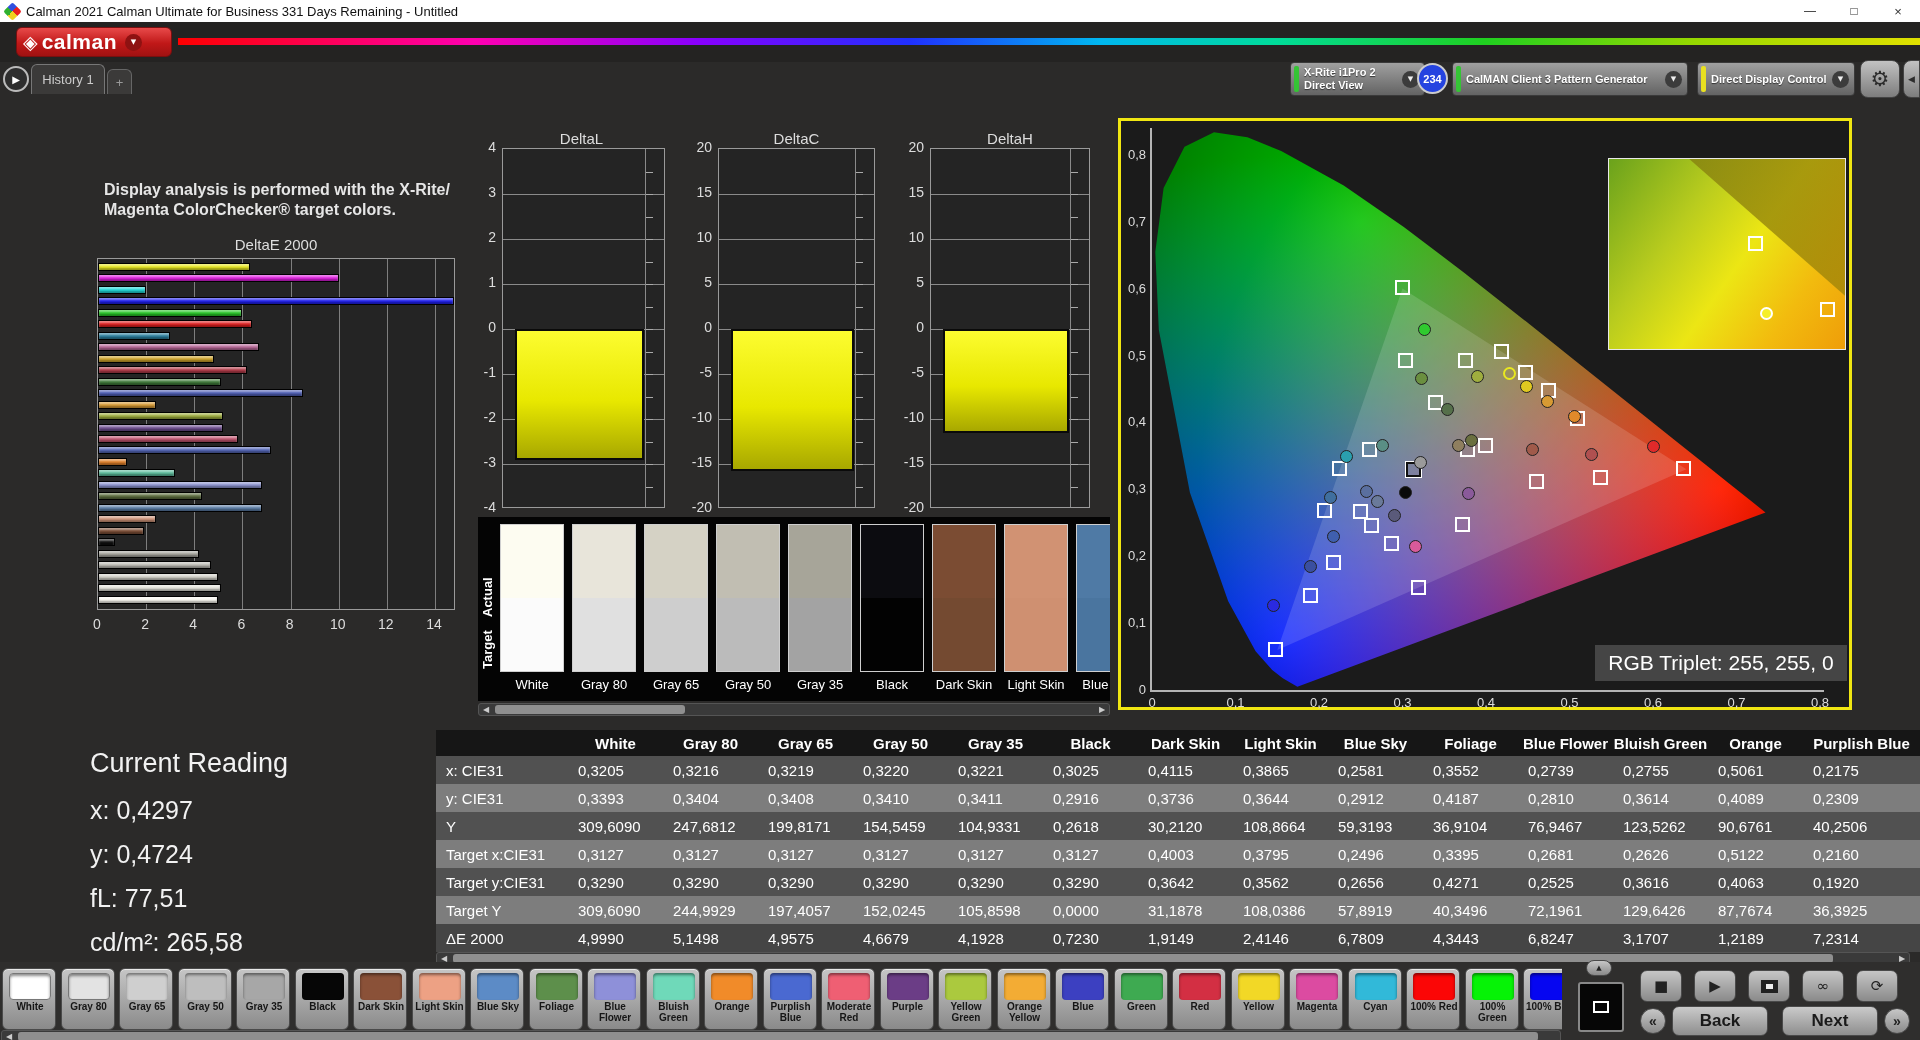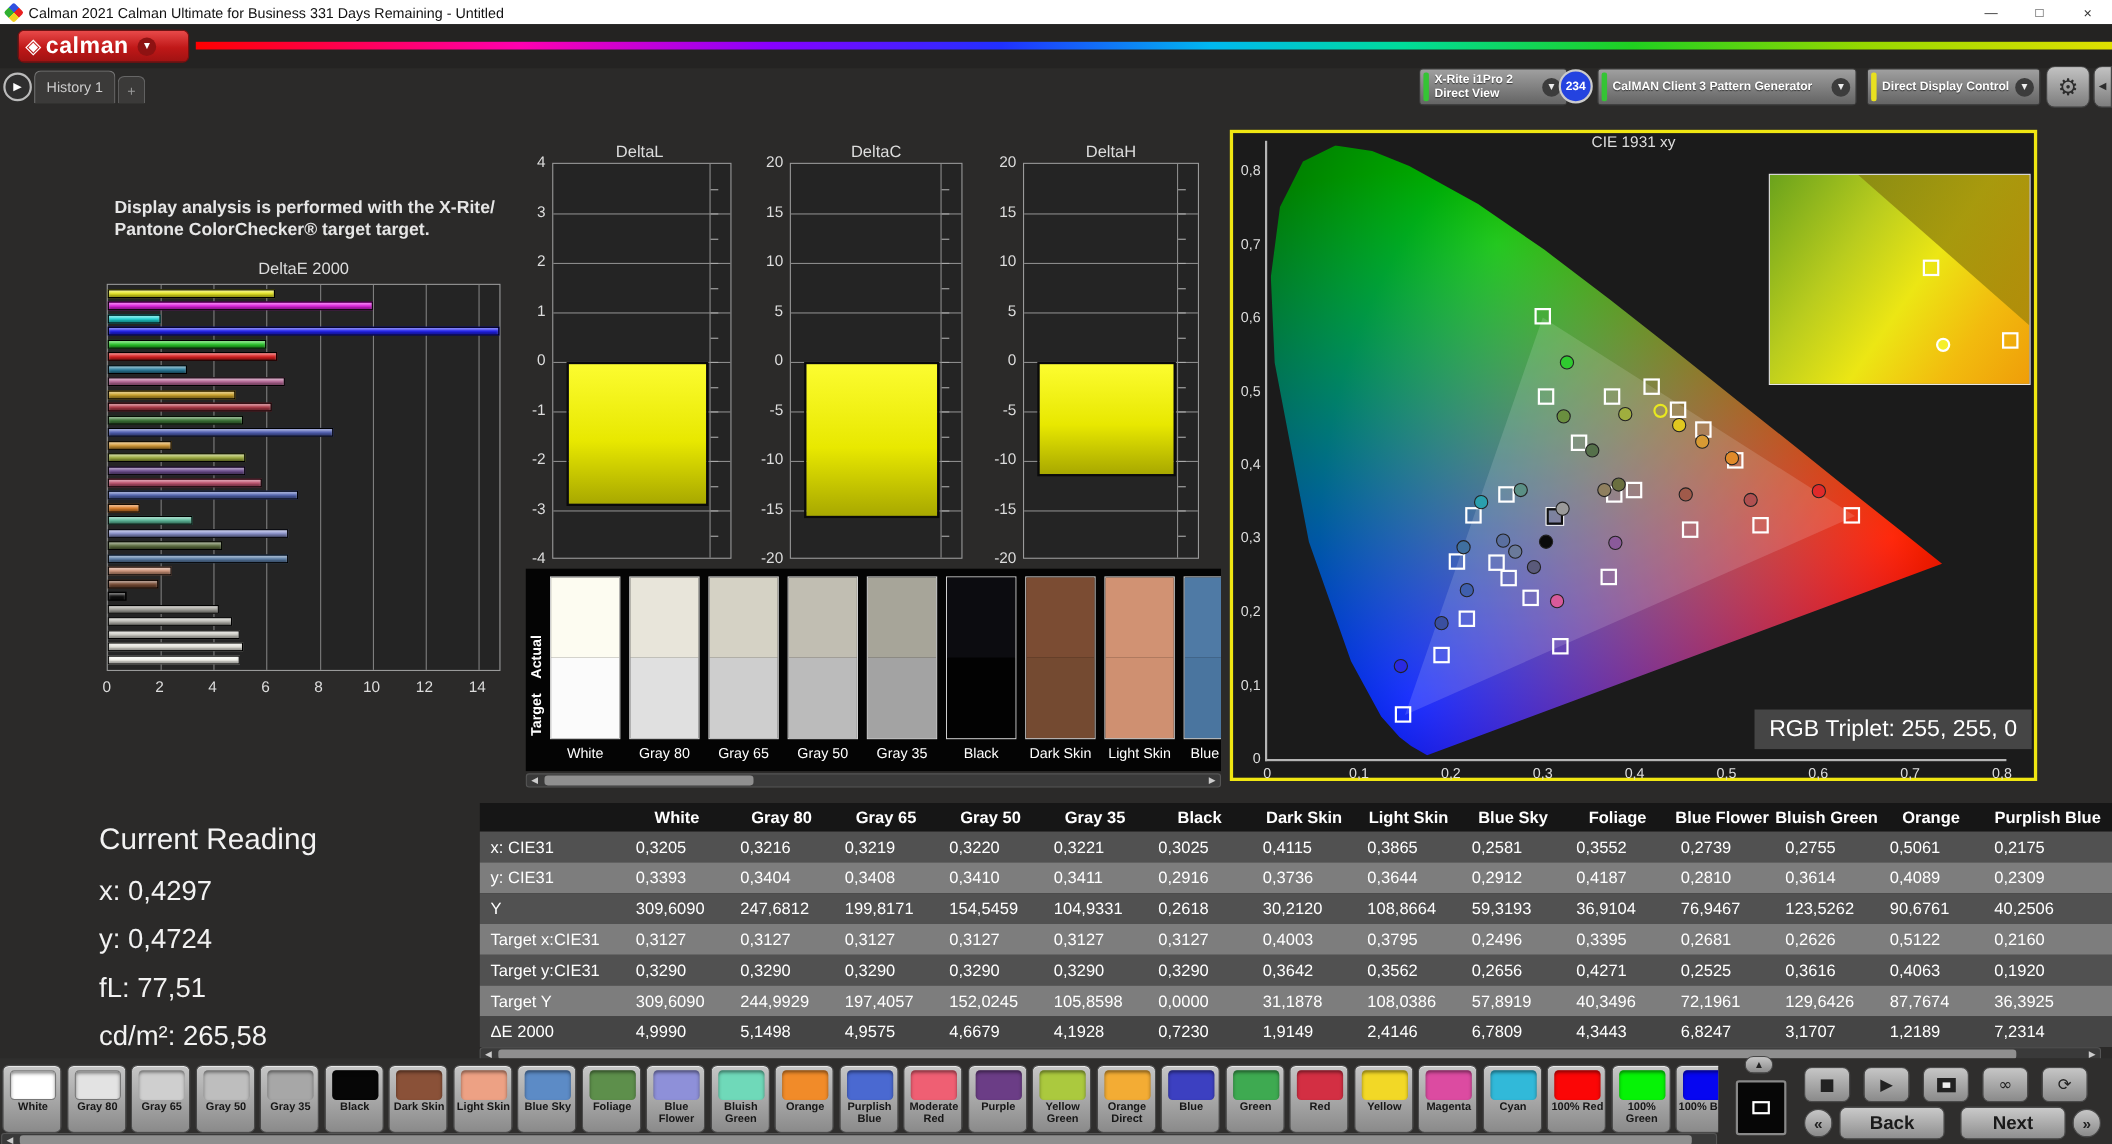--- a/index.html
+++ b/index.html
@@ -206,21 +206,21 @@
   <div class="dd abs" style="left:1697px;width:158px;">
     <div class="stripe" style="background: rgb(232, 224, 32);"></div>
     <div class="txt">Direct Display Control</div>
     <div class="arr ic">▼</div>
   </div>
   <div id="gear-btn" class="abs ic">⚙</div>
   <div id="edge-arrow-btn" class="abs ic">◀</div>
 
   <div id="cc-sub" class="abs">
     <div>Display analysis is performed with the X-Rite/</div>
-    <div>Pantone ColorChecker® target target.</div>
+    <div>Magenta ColorChecker® target colors.</div>
   </div>
 
   <div id="de-title" class="abs">DeltaE 2000</div>
   <div id="de-plot" class="abs">
       <div class="vgrid" style="left: 48.14px;"></div>
       <div class="vgrid" style="left: 96.28px;"></div>
       <div class="vgrid" style="left: 144.42px;"></div>
       <div class="vgrid" style="left: 192.56px;"></div>
       <div class="vgrid" style="left: 240.7px;"></div>
       <div class="vgrid" style="left: 288.84px;"></div>
@@ -424,21 +424,20 @@
       </div>
       <div class="patch-lab" style="left: 598px;">Blue Sky</div>
     </div>
   <div id="patch-scroll" class="scrollbar abs" style="left:478px;top:703px;width:632px;">
     <div class="sb-arr ic" style="left:0;">◀</div>
     <div class="sb-thumb" style="left:16px;width:190px;"></div>
     <div class="sb-arr ic" style="right:0;">▶</div>
   </div>
 
   <div id="cie-panel" class="abs"></div>
-  <div id="cie-title" class="abs">CIE 1931 xy</div>
   <svg id="cie-svg" class="abs" width="668" height="562">
     <defs>
       <clipPath id="locusClip">
           <path id="locusPath" d="M145.4,558.7 L 130.8,550.2 L 120.2,542.1 L 103.6,523.3 L 76.2,473.2 L 37.9,364.6 L 6.8,201.8 L 3.3,123.9 L 11.6,60.1 L 32.5,18.8 L 62.0,4.2 L 95.4,9.3 L 129.2,22.9 L 191.7,57.4 L 251.8,98.9 L 311.5,144.2 L 370.8,190.9 L 427.9,236.5 L 480.3,278.2 L 523.5,312.8 L 555.9,338.6 L 577.4,355.7 L 600.4,374.1 L 613.5,384.5 Z"></path>
         </clipPath>
       <radialGradient id="gR" gradientUnits="userSpaceOnUse" cx="568" cy="361" r="520">
         <stop offset="0" stop-color="#ff0000"></stop>
           <stop offset="1" stop-color="#000000"></stop>
       </radialGradient>
       <radialGradient id="gG" gradientUnits="userSpaceOnUse" cx="209" cy="94" r="560">
@@ -752,21 +751,21 @@
         <div class="pat-btn" style="left: 879.5px;">
           <div class="pat-sw" style="background: rgb(107, 61, 134);"></div>
           <div class="pat-lab">Purple</div>
         </div>
         <div class="pat-btn" style="left: 938px;">
           <div class="pat-sw" style="background: rgb(171, 201, 62);"></div>
           <div class="pat-lab">Yellow Green</div>
         </div>
         <div class="pat-btn" style="left: 996.5px;">
           <div class="pat-sw" style="background: rgb(243, 172, 52);"></div>
-          <div class="pat-lab">Orange Direct</div>
+          <div class="pat-lab">Orange Yellow</div>
         </div>
         <div class="pat-btn" style="left: 1055px;">
           <div class="pat-sw" style="background: rgb(60, 64, 193);"></div>
           <div class="pat-lab">Blue</div>
         </div>
         <div class="pat-btn" style="left: 1113.5px;">
           <div class="pat-sw" style="background: rgb(62, 170, 81);"></div>
           <div class="pat-lab">Green</div>
         </div>
         <div class="pat-btn" style="left: 1172px;">

